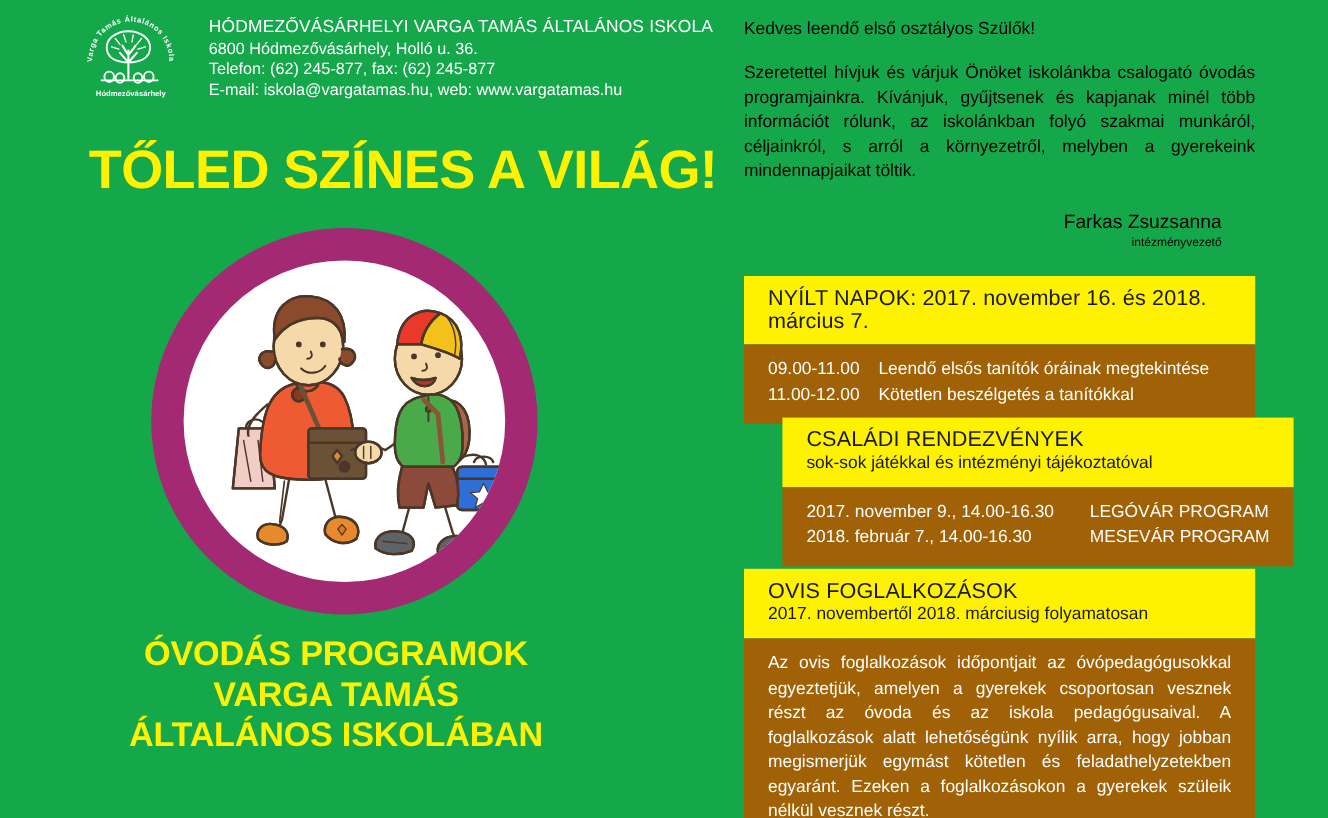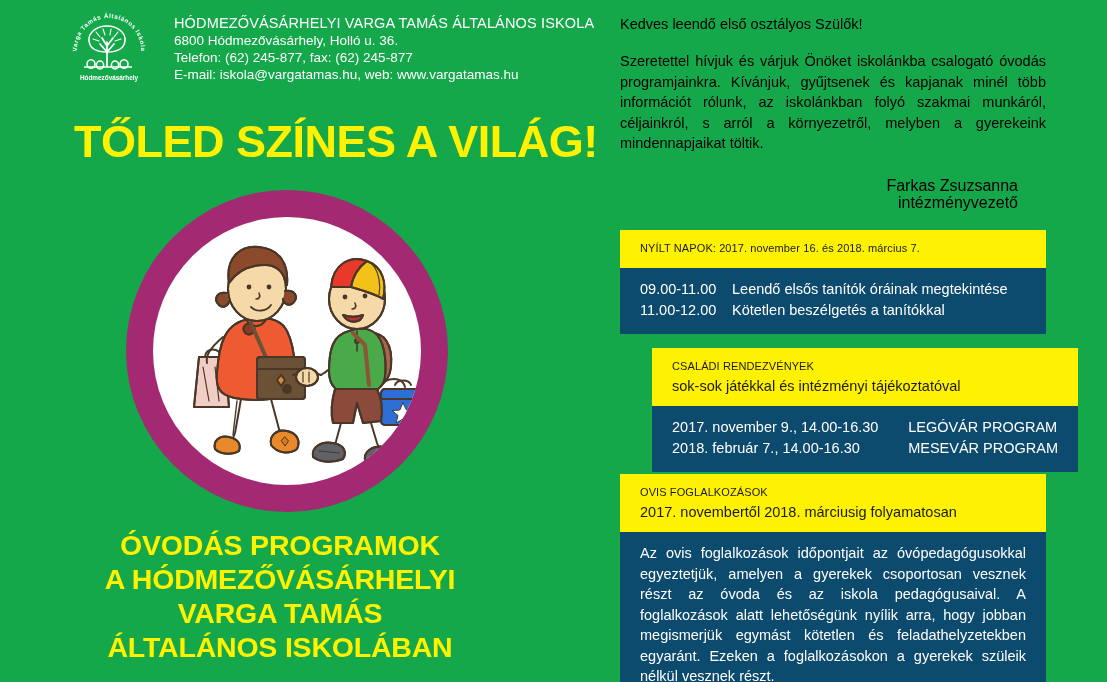--- a/index.html
+++ b/index.html
@@ -127,46 +127,46 @@
   .signature {
     margin-top: 22px;
     text-align: right;
     padding-right: 28px;
   }
   .sig-name {
     font-size: 16px;
     line-height: 19px;
   }
   .sig-role {
-    font-size: 16px;
+    font-size: 10px;
     line-height: 15px;
   }
 
   
   .box {
     position: absolute;
     left: 620px;
     width: 426px;
   }
   .box-head {
     background: #fff200;
     color: #1a1a1a;
     padding: 9px 20px 10px 20px;
   }
   .box-head .l1 {
-    font-size: 11px;
+    font-size: 18px;
     line-height: 19px;
     letter-spacing: 0.1px;
   }
   .box-head .l2 {
     font-size: 14.5px;
     line-height: 20px;
   }
   .box-body {
-    background: #0c4a6e;
+    background: #a16207;
     color: #ffffff;
     padding: 11px 20px 13px 20px;
   }
   .box-body .row {
     font-size: 14.5px;
     line-height: 21px;
     white-space: nowrap;
   }
   .box-body .row .t { display: inline-block; width: 92px; }
   .two-col {
@@ -347,21 +347,20 @@
           <path d="M212 244 C210 234 220 228 232 230 C244 232 246 240 242 246 C232 250 220 250 212 244 Z" fill="#5f6368"></path>
           <path d="M212 244 C210 234 220 228 232 230 C244 232 246 240 242 246 C232 250 220 250 212 244 Z"></path>
           <path d="M218 238 L238 240" stroke-width="1.2"></path>
         </g>
       </svg>
     </div>
   </div>
 
   <div class="bottom-title">
     <div>ÓVODÁS PROGRAMOK</div>
-    <div>A HÓDMEZŐVÁSÁRHELYI</div>
     <div>VARGA TAMÁS</div>
     <div>ÁLTALÁNOS ISKOLÁBAN</div>
   </div>
 
   <div class="intro">
     <div class="intro-greeting">Kedves leendő első osztályos Szülők!</div>
     <div class="intro-body">Szeretettel hívjuk és várjuk Önöket iskolánkba csalogató óvodás programjainkra. Kívánjuk, gyűjtsenek és kapjanak minél több információt rólunk, az iskolánkban folyó szakmai munkáról, céljainkról, s arról a környezetről, melyben a gyerekeink mindennapjaikat töltik.</div>
     <div class="signature">
       <div class="sig-name">Farkas Zsuzsanna</div>
       <div class="sig-role">intézményvezető</div>

